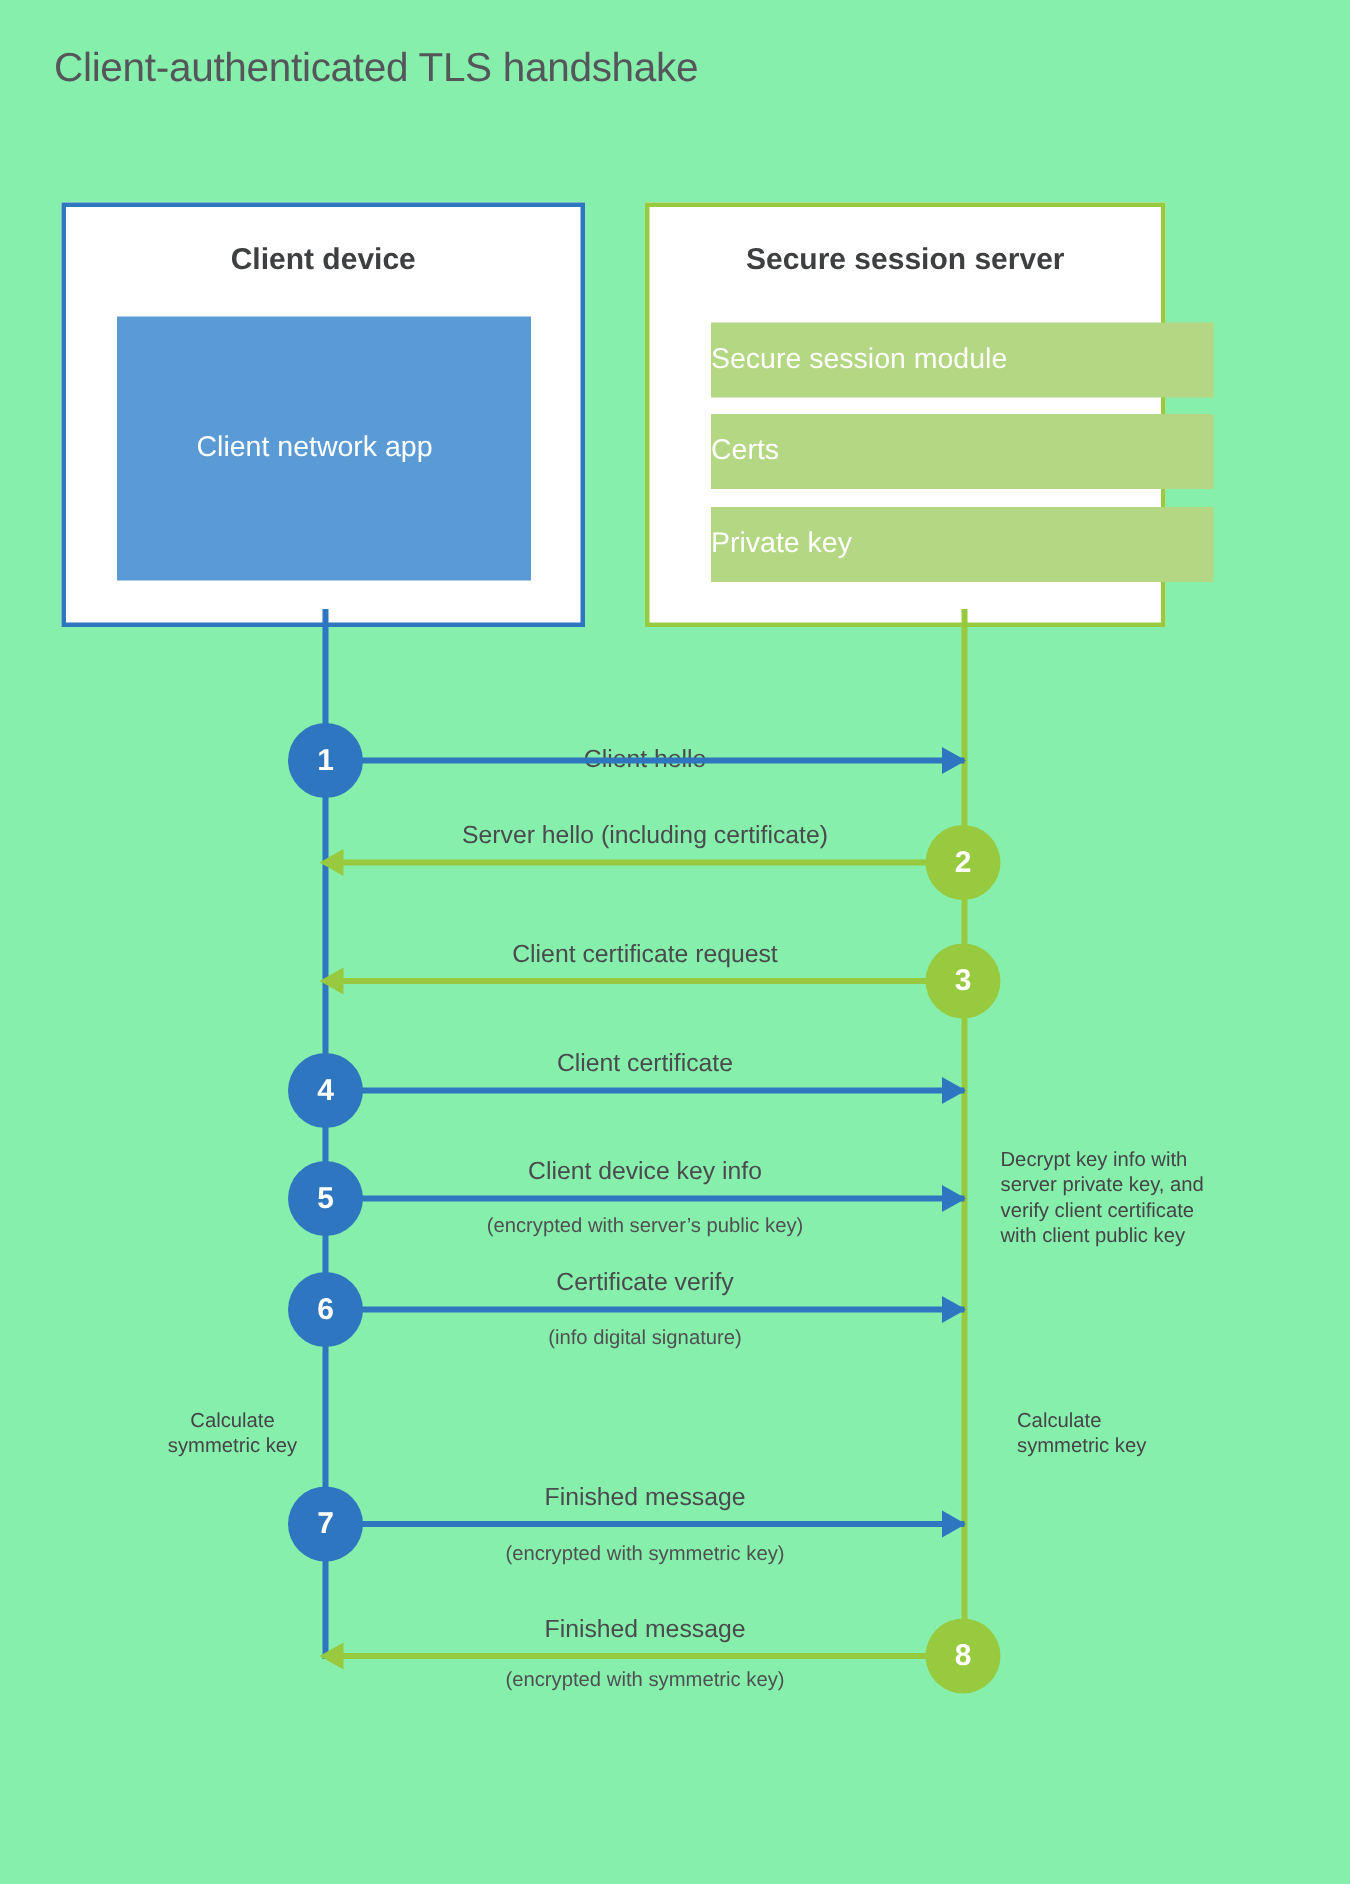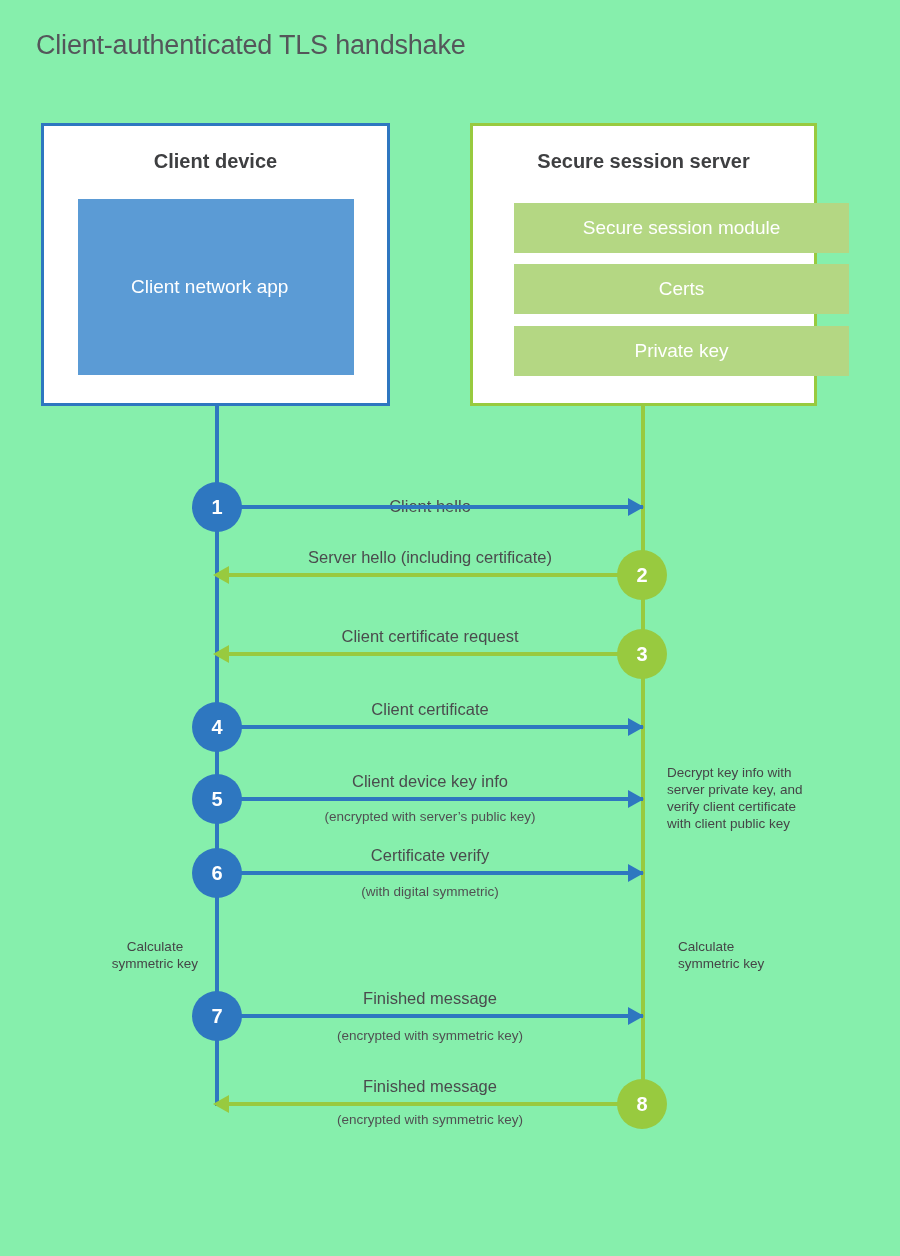--- a/index.html
+++ b/index.html
@@ -14,32 +14,32 @@
     --note_gray:#454547;
   }
   *{margin:0;padding:0;box-sizing:border-box;}
   html,body{background:#fff;}
   body{font-family:"Liberation Sans","DejaVu Sans",sans-serif;}
   .canvas{position:relative;width:900px;height:1256px;background:#86efac;overflow:hidden;}
 
   .page-title{position:absolute;left:36px;top:30px;font-size:27px;font-weight:400;
     color:var(--title_gray);letter-spacing:-0.2px;}
 
-  .actor-box{position:absolute;top:123px;height:283px;background:#fff;padding-left:40px;}
+  .actor-box{position:absolute;top:135px;height:283px;background:#fff;padding-left:40px;}
   .actor-box.blue{left:41px;width:349px;border:3px solid var(--accent_blue);}
-  .actor-box.green{left:430px;width:347px;border:3px solid var(--accent_green);margin-left:40px;}
+  .actor-box.green{left:430px;width:347px;border:3px solid var(--accent_green);}
   .actor-title{position:absolute;left:0;top:24px;width:100%;text-align:center;
     font-size:20px;font-weight:bold;color:var(--text_dark);}
 
   .app-box{position:absolute;left:34px;top:73px;width:276px;height:176px;background:var(--fill_blue);
     display:flex;align-items:center;justify-content:center;}
   .app-box span{display:block;width:170px;text-align:left;color:#fff;font-size:19px;line-height:1.5;}
 
   .module-bar{position:absolute;left:41px;width:335px;height:50px;background:var(--fill_green);
-    color:#fff;font-size:19px;text-align:center;line-height:50px;}
+    color:#fff;font-size:19px;text-align:left;line-height:50px;}
 
   .lifeline{position:absolute;top:406px;width:4px;height:700px;}
   .lifeline.blue{left:215px;background:var(--accent_blue);}
   .lifeline.green{left:641px;background:var(--accent_green);}
 
   .msg-bar{position:absolute;left:217px;width:426px;height:4px;}
   .msg-bar.blue{background:var(--accent_blue);}
   .msg-bar.green{background:var(--accent_green);}
 
   .ah{position:absolute;width:0;height:0;border-top:9px solid transparent;border-bottom:9px solid transparent;}
@@ -123,21 +123,21 @@
     <span>5</span>
   </div>
   <div class="msg-sub" style="top:809px;">(encrypted with server’s public key)</div>
 
   <div class="msg-label" style="top:844px;">Certificate verify</div>
   <div class="msg-bar blue" style="top:871px;"></div>
   <div class="ah right blue" style="top:864px;"></div>
   <div class="step-circle blue" style="top:848px;">
     <span>6</span>
   </div>
-  <div class="msg-sub" style="top:884px;">(with digital symmetric)</div>
+  <div class="msg-sub" style="top:884px;">(info digital signature)</div>
 
   <div class="msg-label" style="top:987px;">Finished message</div>
   <div class="msg-bar blue" style="top:1014px;"></div>
   <div class="ah right blue" style="top:1007px;"></div>
   <div class="step-circle blue" style="top:991px;">
     <span>7</span>
   </div>
   <div class="msg-sub" style="top:1028px;">(encrypted with symmetric key)</div>
 
   <div class="msg-label" style="top:1075px;">Finished message</div>

